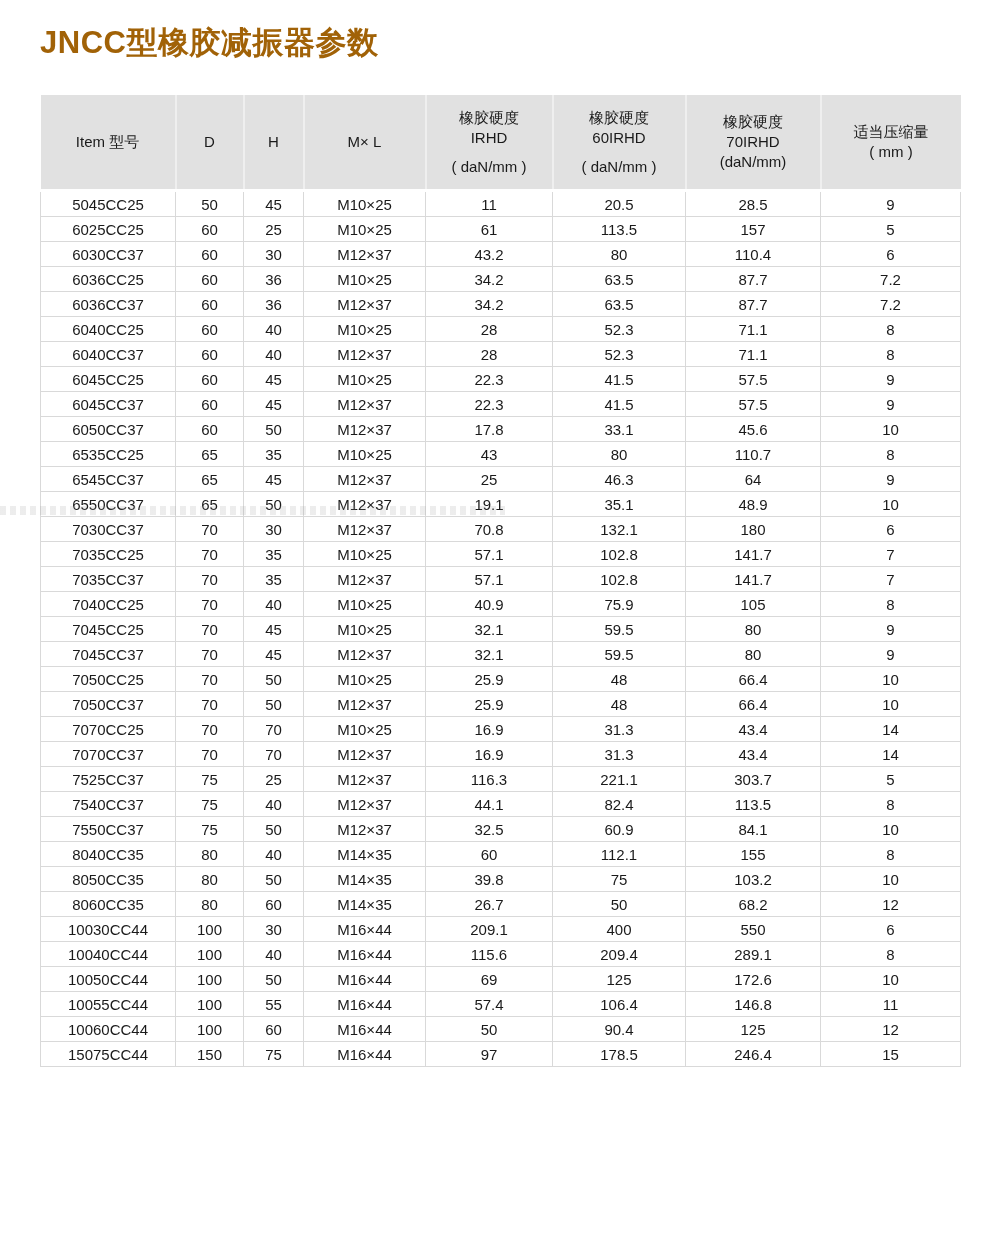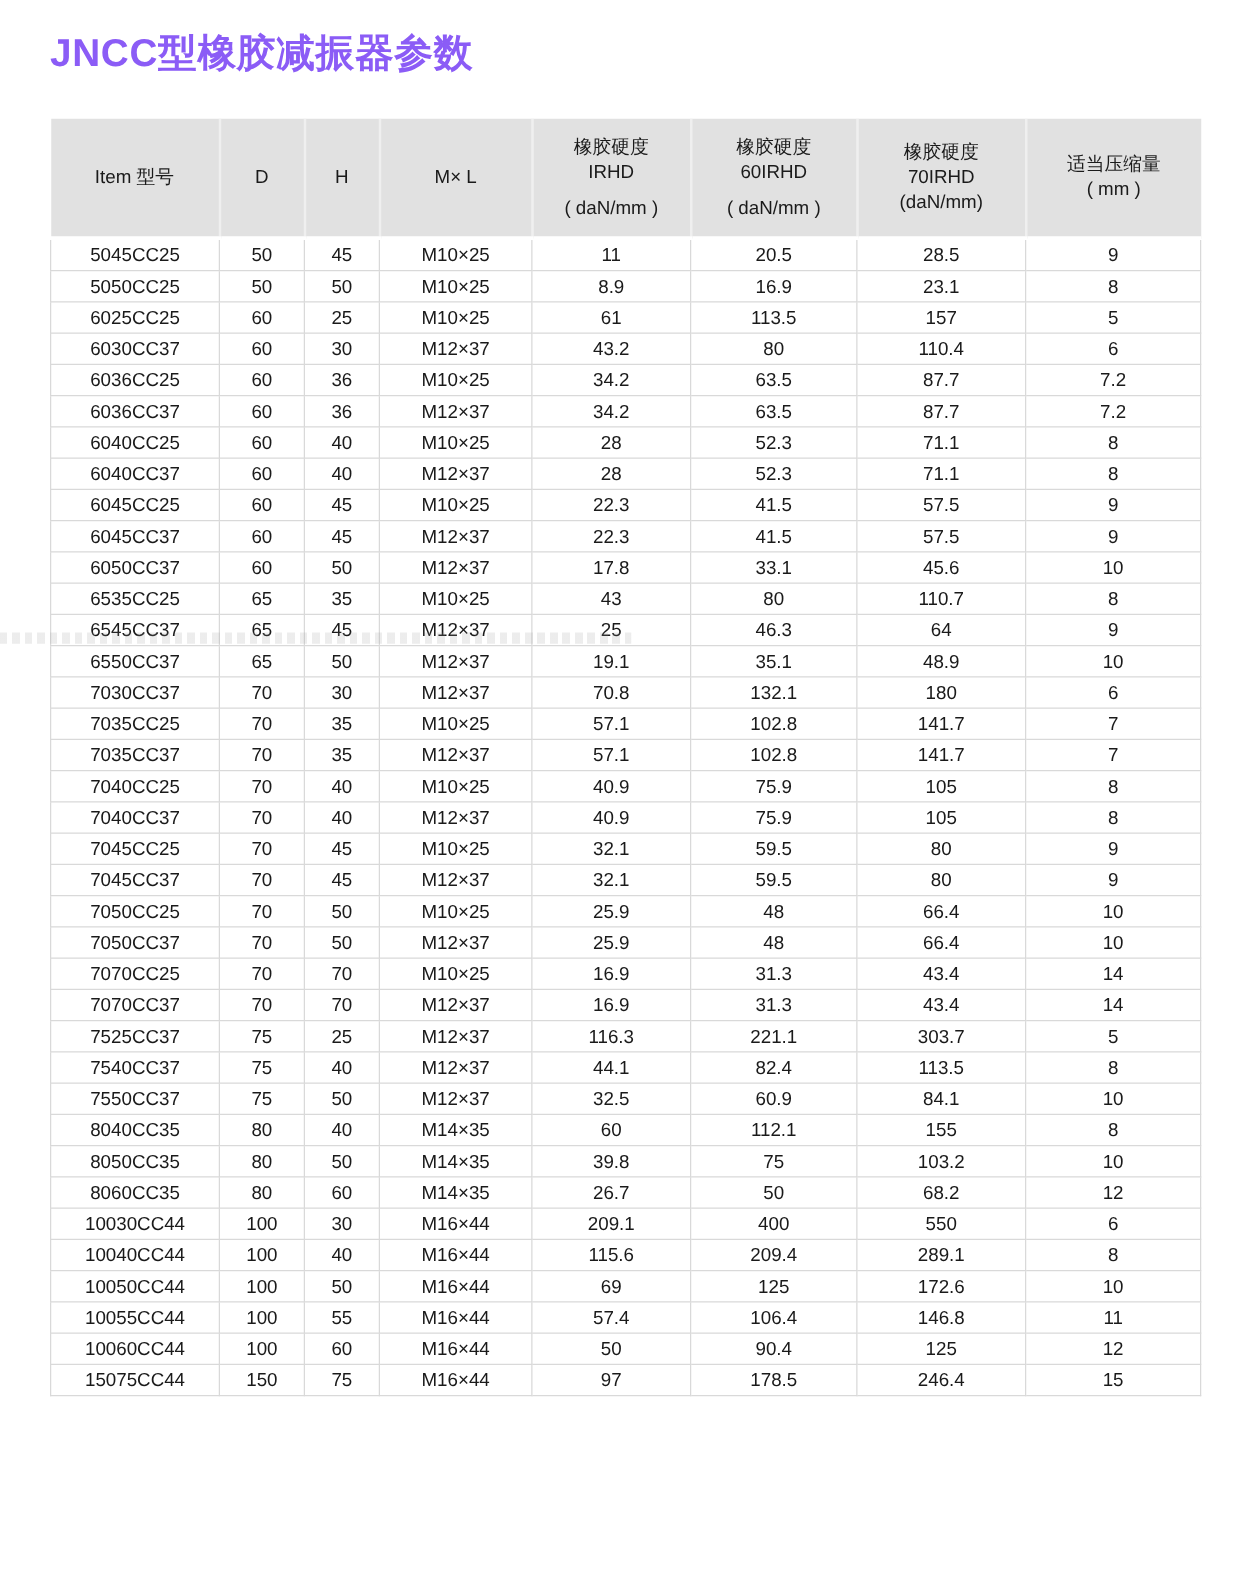--- a/index.html
+++ b/index.html
@@ -14,21 +14,21 @@
     font-family: "Liberation Sans", "DejaVu Sans", sans-serif;
     color: #1a1a1a;
     overflow: hidden;
   }
   .title {
     margin: 0;
     padding: 22px 0 0 40px;
     font-size: 31px;
     font-weight: 700;
     letter-spacing: 0.5px;
-    color: #8b5cf6;
+    color: #a16207;
   }
   .params-table {
     border-collapse: collapse;
     table-layout: fixed;
     margin: 31px 0 0 40px;
   }
   .params-table th {
     background: #e1e1e1;
     height: 94px;
     font-weight: 400;
@@ -126,30 +126,20 @@
           <td>5045CC25</td>
           <td>50</td>
           <td>45</td>
           <td>M10×25</td>
           <td>11</td>
           <td>20.5</td>
           <td>28.5</td>
           <td>9</td>
         </tr>
         <tr>
-          <td>5050CC25</td>
-          <td>50</td>
-          <td>50</td>
-          <td>M10×25</td>
-          <td>8.9</td>
-          <td>16.9</td>
-          <td>23.1</td>
-          <td>8</td>
-        </tr>
-        <tr>
           <td>6025CC25</td>
           <td>60</td>
           <td>25</td>
           <td>M10×25</td>
           <td>61</td>
           <td>113.5</td>
           <td>157</td>
           <td>5</td>
         </tr>
         <tr>
@@ -290,30 +280,20 @@
           <td>57.1</td>
           <td>102.8</td>
           <td>141.7</td>
           <td>7</td>
         </tr>
         <tr>
           <td>7040CC25</td>
           <td>70</td>
           <td>40</td>
           <td>M10×25</td>
-          <td>40.9</td>
-          <td>75.9</td>
-          <td>105</td>
-          <td>8</td>
-        </tr>
-        <tr>
-          <td>7040CC37</td>
-          <td>70</td>
-          <td>40</td>
-          <td>M12×37</td>
           <td>40.9</td>
           <td>75.9</td>
           <td>105</td>
           <td>8</td>
         </tr>
         <tr>
           <td>7045CC25</td>
           <td>70</td>
           <td>45</td>
           <td>M10×25</td>

